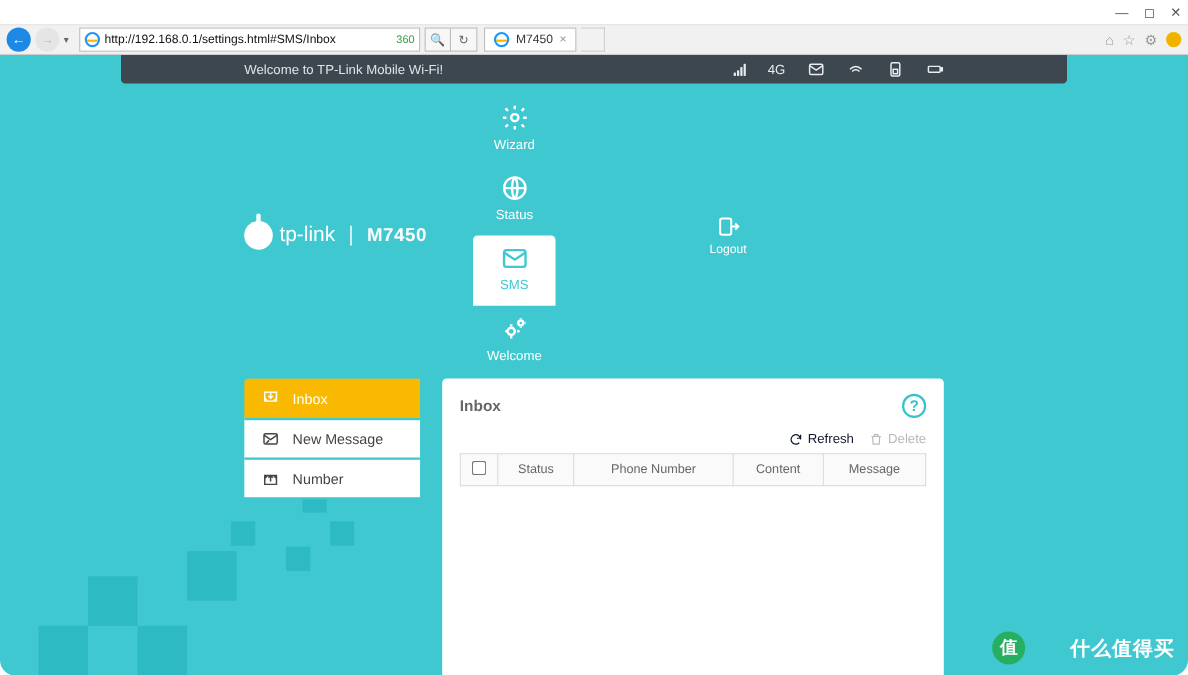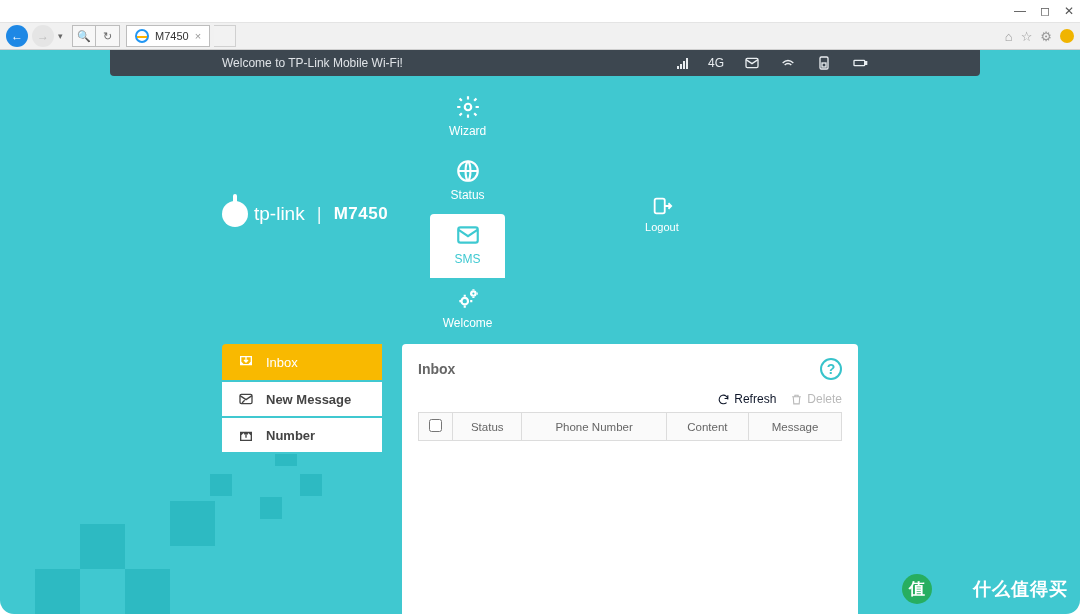--- a/index.html
+++ b/index.html
@@ -34,21 +34,21 @@
   .deco .sq1 { width: 45px; height: 45px; left: 35px; bottom: 0; }
   .deco .sq2 { width: 45px; height: 45px; left: 80px; bottom: 45px; }
   .deco .sq3 { width: 45px; height: 45px; left: 125px; bottom: 0; }
   .deco .sq4 { width: 45px; height: 45px; left: 170px; bottom: 68px; }
   .deco .sq5 { width: 22px; height: 22px; left: 210px; bottom: 118px; }
   .deco .sq6 { width: 22px; height: 22px; left: 260px; bottom: 95px; }
   .deco .sq7 { width: 22px; height: 12px; left: 275px; bottom: 148px; }
   .deco .sq8 { width: 22px; height: 22px; left: 300px; bottom: 118px; }
 
   
-  .welcomebar { position: absolute; top: 0; left: 110px; right: 100px; height: 26px; background: #3d4750; color: #dfe3e7; font-size: 12px; display: flex; align-items: center; padding: 0 112px 0 112px; border-radius: 0 0 4px 4px; }
+  .welcomebar { position: absolute; top: 0; left: 110px; right: 110px; height: 26px; background: #3d4750; color: #dfe3e7; font-size: 12px; display: flex; align-items: center; padding: 0 112px 0 112px; border-radius: 0 0 4px 4px; }
   .welcomebar .right { margin-left: auto; display: flex; align-items: center; gap: 20px; color: #e9edf0; }
   .welcomebar svg, .sig { width: 16px; height: 16px; }
   .sigbars { display: flex; align-items: flex-end; gap: 1px; height: 12px; }
   .sigbars i { width: 2px; background: #e9edf0; display: block; }
   .welcomebar .net { font-size: 12px; }
 
   
   .header { display: flex; align-items: center; padding-left: 222px; padding-top: 36px; gap: 0; }
   .logo { display: flex; align-items: center; color: #fff; font-size: 19px; gap: 6px; }
   .logo .mark { width: 26px; height: 26px; border-radius: 50%; background: #fff; position: relative; }
@@ -62,21 +62,21 @@
   .nav-item.active { background: #fff; color: #3ec9d1; border-radius: 4px 4px 0 0; align-items: center; }
   .nav-item.active svg { color: #3ec9d1; }
   .logout { margin-left: 140px; display: flex; flex-direction: column; align-items: center; color: #fff; font-size: 11px; gap: 4px; }
   .logout svg { width: 22px; height: 22px; }
 
   .content-row { display: flex; padding-left: 222px; margin-top: 2px; gap: 20px; }
   
   .sidebar { width: 160px; border-radius: 4px 0 0 0; overflow: hidden; }
   .side-item { height: 36px; background: #fff; display: flex; align-items: center; padding: 0 16px; gap: 12px; font-size: 13px; color: #444; }
   .side-item.active { background: #f9b900; color: #fff; }
-  .side-item + .side-item { border-top: 2px solid #40c8d0; font-weight: bold; }
+  .side-item + .side-item { border-top: 2px solid #40c8d0; }
   .side-item svg { width: 16px; height: 16px; }
   .side-item.active svg { color: #fff; }
 
   
   .panel { width: 456px; background: #fff; border-radius: 4px 4px 0 0; padding: 14px 16px 0; min-height: 470px; }
   .panel-head { display: flex; align-items: center; }
   .panel-head h2 { font-size: 14px; font-weight: 700; color: #666; }
   .help { margin-left: auto; width: 22px; height: 22px; border: 2px solid #37c3cb; border-radius: 50%; color: #37c3cb; display: flex; align-items: center; justify-content: center; font-size: 14px; font-weight: 700; }
   .actions { display: flex; justify-content: flex-end; gap: 14px; margin-top: 12px; font-size: 12px; }
   .act { display: flex; align-items: center; gap: 4px; color: #0f172a; }
@@ -98,20 +98,25 @@
 <div class="titlebar">
   <span>—</span>
   <span>◻</span>
   <span>✕</span>
 </div>
 
 <div class="addrbar">
   <div class="circle-btn">←</div>
   <div class="circle-btn disabled">→</div>
   <span class="ddown">▾</span>
+  <div class="urlbox">
+    <span class="e-icon"></span>
+    <input value="http://192.168.0.1/settings.html#SMS/Inbox" style="">
+    <span class="badge-360">360</span>
+  </div>
   <div class="urlbtns">
     <div>🔍</div>
     <div>↻</div>
   </div>
   <div class="tab">
     <span class="e-icon"></span>
     <span>M7450</span>
     <span class="x">×</span>
   </div>
   <div class="tabplus"></div>

